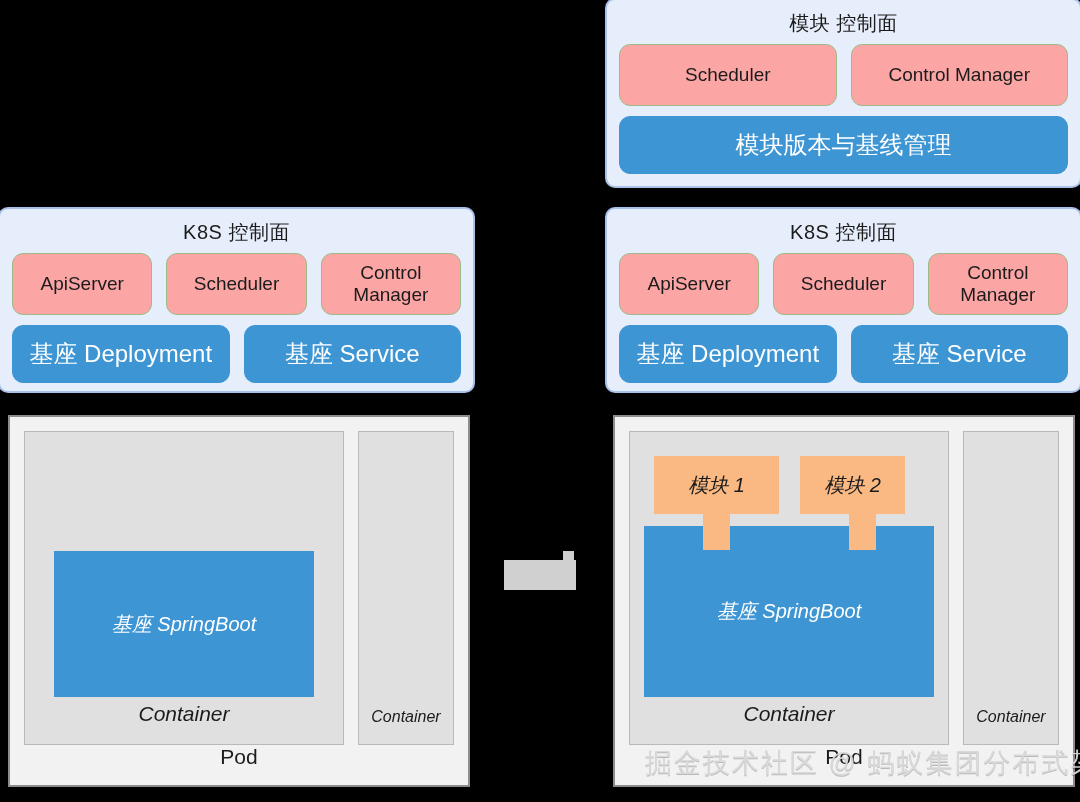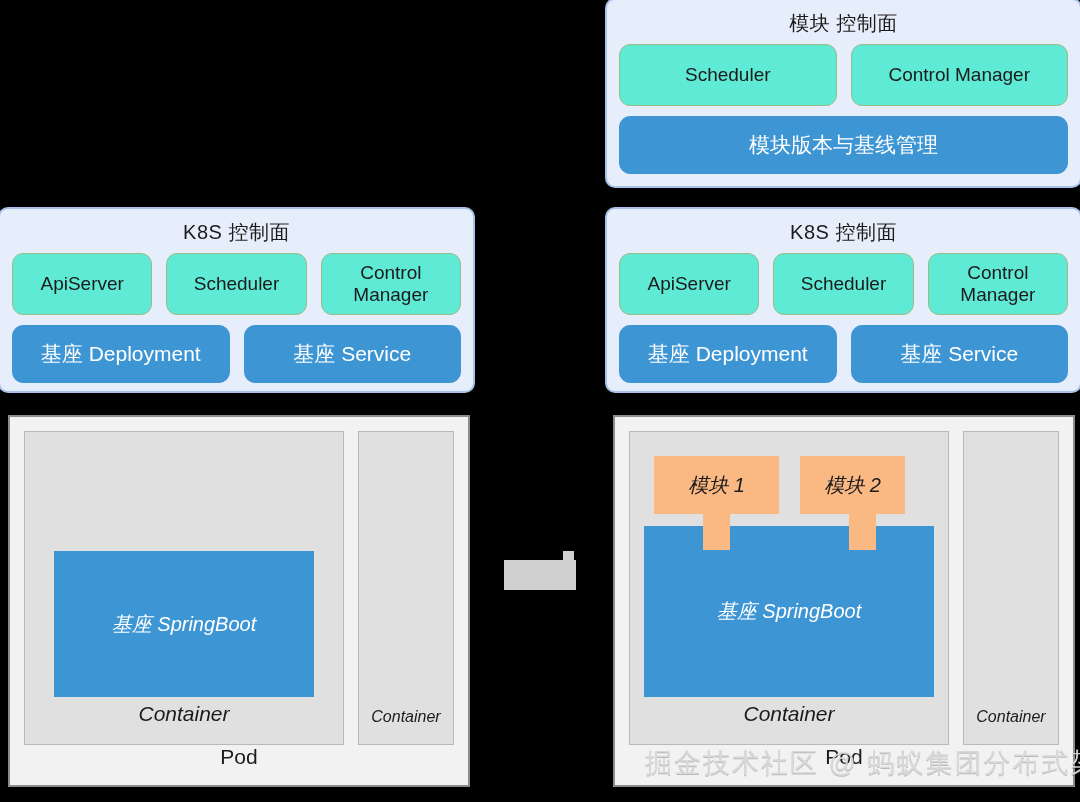--- a/index.html
+++ b/index.html
@@ -47,31 +47,31 @@
     flex: 1;
     display: flex;
     align-items: center;
     justify-content: center;
     text-align: center;
     border-radius: 11px;
     box-sizing: border-box;
     line-height: 1.15;
   }
   .cp-green {
-    background: #5eead4;
+    background: #fca5a5;
     border: 1px solid #9dbb86;
     color: #1b1b1b;
     font-size: 19px;
     height: 62px;
   }
   .cp-blue {
     background: #3d95d4;
     border: 1px solid #3d95d4;
     color: #ffffff;
-    font-size: 21px;
+    font-size: 24px;
     height: 58px;
   }
 
   
   .pod-frame {
     background: #f2f2f2;
     border: 2px solid #8c8c8c;
     box-sizing: border-box;
     padding: 14px;
     display: flex;

